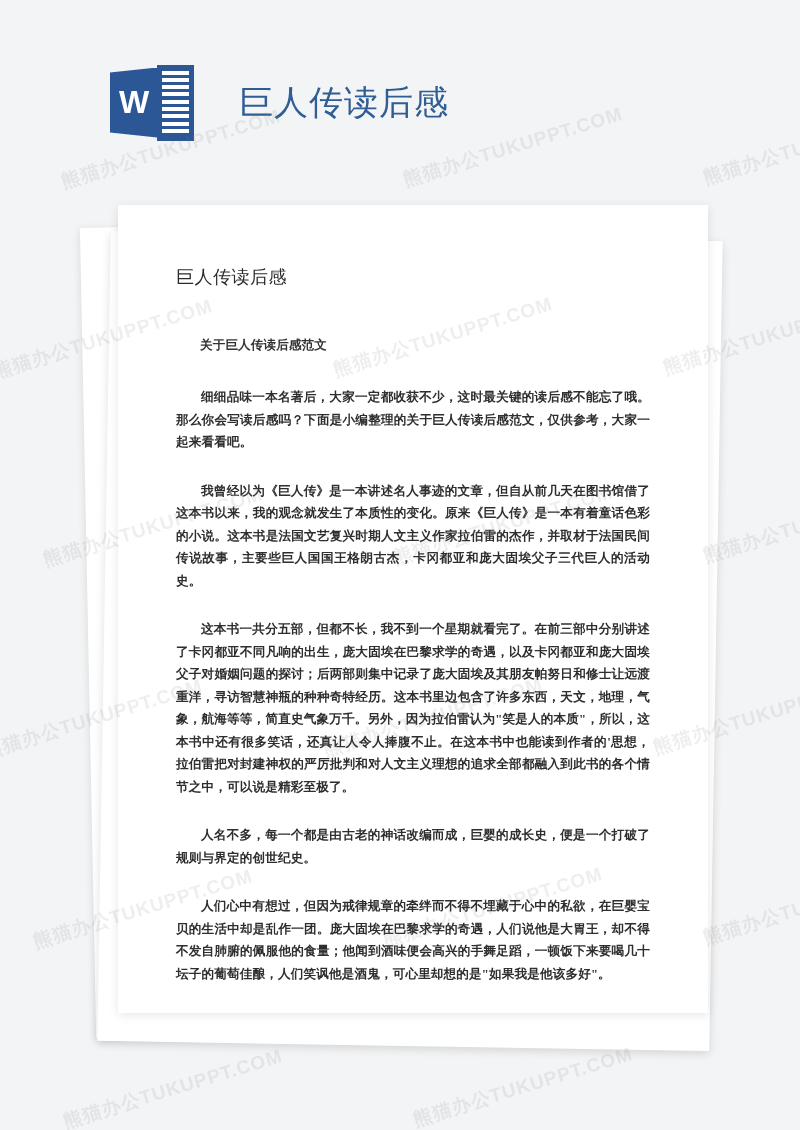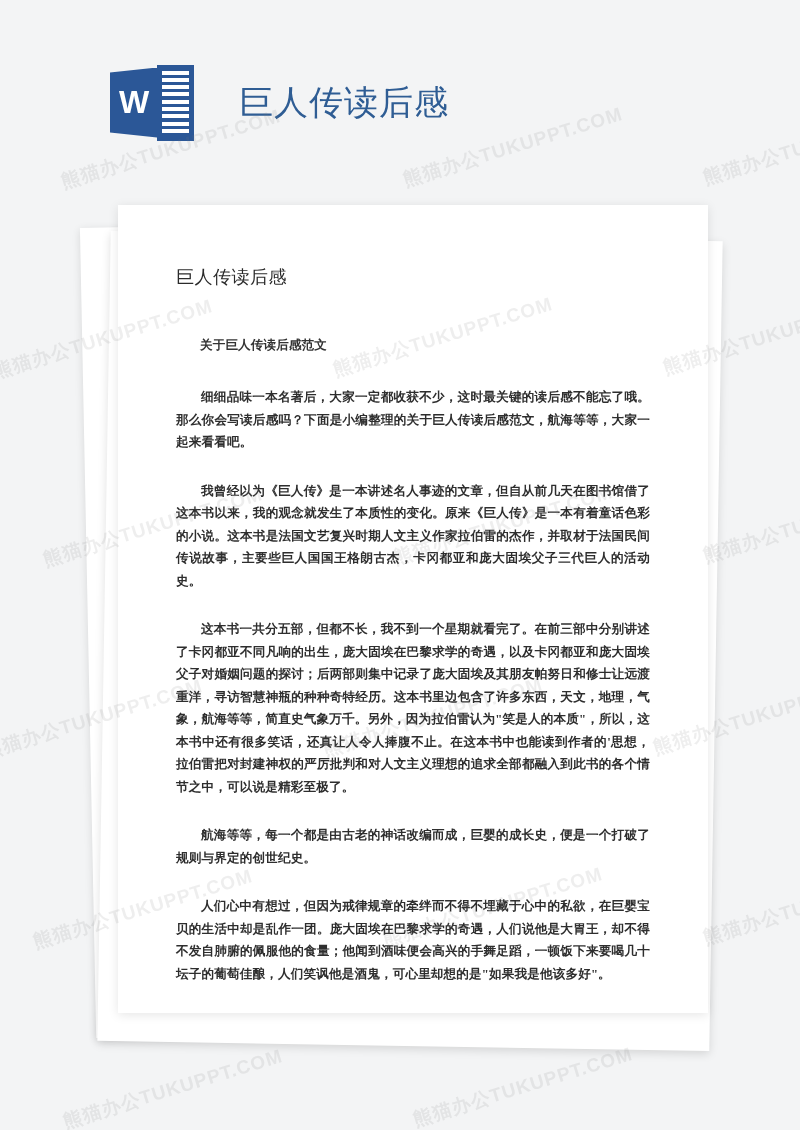--- a/index.html
+++ b/index.html
@@ -185,24 +185,24 @@
 
 <div class="stack">
   <div class="sheet sheet-back-left"></div>
   <div class="sheet sheet-back-bottom"></div>
   <div class="sheet sheet-front"></div>
 </div>
 
 <div class="page-content">
   <div class="doc-heading">巨人传读后感</div>
   <div class="doc-sub">关于巨人传读后感范文</div>
-  <p class="doc-para">细细品味一本名著后，大家一定都收获不少，这时最关键的读后感不能忘了哦。那么你会写读后感吗？下面是小编整理的关于巨人传读后感范文，航海等等，大家一起来看看吧。</p>
+  <p class="doc-para">细细品味一本名著后，大家一定都收获不少，这时最关键的读后感不能忘了哦。那么你会写读后感吗？下面是小编整理的关于巨人传读后感范文，仅供参考，大家一起来看看吧。</p>
   <p class="doc-para">我曾经以为《巨人传》是一本讲述名人事迹的文章，但自从前几天在图书馆借了这本书以来，我的观念就发生了本质性的变化。原来《巨人传》是一本有着童话色彩的小说。这本书是法国文艺复兴时期人文主义作家拉伯雷的杰作，并取材于法国民间传说故事，主要些巨人国国王格朗古杰，卡冈都亚和庞大固埃父子三代巨人的活动史。</p>
   <p class="doc-para">这本书一共分五部，但都不长，我不到一个星期就看完了。在前三部中分别讲述了卡冈都亚不同凡响的出生，庞大固埃在巴黎求学的奇遇，以及卡冈都亚和庞大固埃父子对婚姻问题的探讨；后两部则集中记录了庞大固埃及其朋友帕努日和修士让远渡重洋，寻访智慧神瓶的种种奇特经历。这本书里边包含了许多东西，天文，地理，气象，航海等等，简直史气象万千。另外，因为拉伯雷认为"笑是人的本质"，所以，这本书中还有很多笑话，还真让人令人捧腹不止。在这本书中也能读到作者的'思想，拉伯雷把对封建神权的严厉批判和对人文主义理想的追求全部都融入到此书的各个情节之中，可以说是精彩至极了。</p>
-  <p class="doc-para">航海等等，每一个都是由古老的神话改编而成，巨婴的成长史，便是一个打破了规则与界定的创世纪史。</p>
+  <p class="doc-para">人名不多，每一个都是由古老的神话改编而成，巨婴的成长史，便是一个打破了规则与界定的创世纪史。</p>
   <p class="doc-para">人们心中有想过，但因为戒律规章的牵绊而不得不埋藏于心中的私欲，在巨婴宝贝的生活中却是乱作一团。庞大固埃在巴黎求学的奇遇，人们说他是大胃王，却不得不发自肺腑的佩服他的食量；他闻到酒味便会高兴的手舞足蹈，一顿饭下来要喝几十坛子的葡萄佳酿，人们笑讽他是酒鬼，可心里却想的是"如果我是他该多好"。</p>
   <p class="doc-para">这是一个会隐身的时代，极度的欲望被强制性压抑在心底。人们像等候光</p>
 </div>
 
 <div class="header">
   <div class="word-icon">
     <div class="wi-left"></div>
     <div class="wi-w">W</div>
     <div class="wi-right">
       <div class="wi-line"></div>

